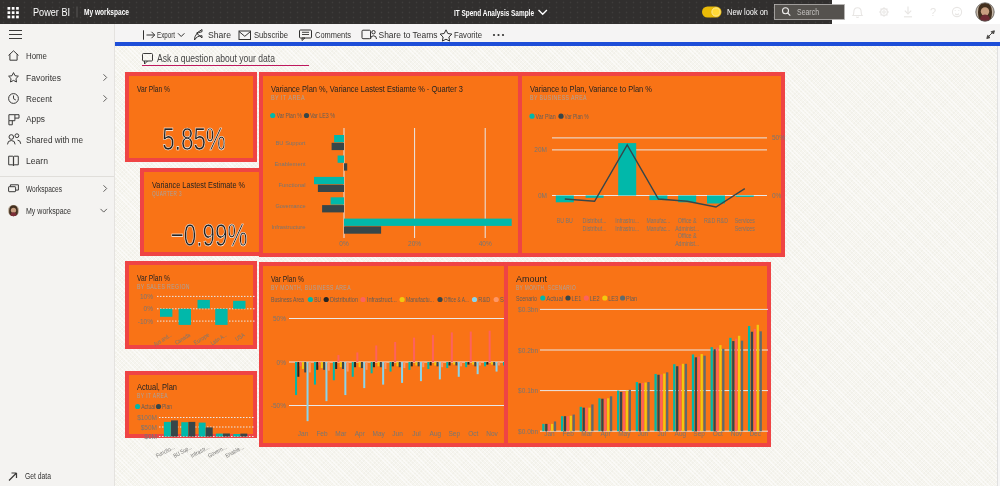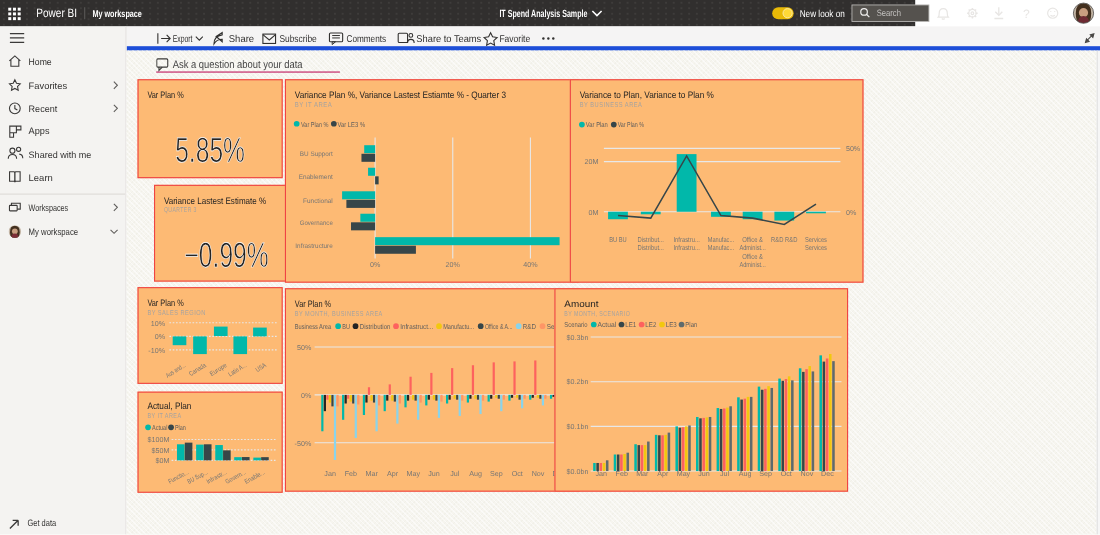--- a/index.html
+++ b/index.html
@@ -1,18 +1,18 @@
 <!DOCTYPE html>
 <html><head><meta charset="utf-8">
 <style>
 *{margin:0;padding:0;box-sizing:border-box}
 html,body{width:1000px;height:486px;overflow:hidden}
 body{font-family:"Liberation Sans",sans-serif;position:relative;background:#fff}
 .abs{position:absolute}
-.card{position:absolute;background:#fdba74;border:1px solid #ef4444;box-shadow:0 0 1px rgba(0,0,0,.04)}
+.card{position:absolute;background:#f97316;border:4px solid #ef4444;box-shadow:0 0 1px rgba(0,0,0,.04)}
 svg{position:absolute;left:0;top:0}
 svg text{font-family:"Liberation Sans",sans-serif}
 </style></head><body>
 
 <div class="abs" style="left:0;top:0;width:832px;height:24px;background:#312f2e;
 background-image:radial-gradient(circle,rgba(150,146,142,.13) .7px,transparent 1.1px);background-size:7px 5px;">
 <svg width="1000" height="24">
   <g fill="#fff">
 <rect x="7.5" y="7.0" width="2.7" height="2.7"></rect>
 <rect x="11.8" y="7.0" width="2.7" height="2.7"></rect>
@@ -304,21 +304,21 @@
 <text x="61.8" y="71" font-size="6" fill="#777674" text-anchor="end" textLength="17" lengthAdjust="spacingAndGlyphs" transform="rotate(-32 61.8 71)">Canada</text>
 <rect x="68.5" y="34.9" width="12.4" height="8.6" fill="#01B8AA"></rect>
 <text x="80.7" y="71" font-size="6" fill="#777674" text-anchor="end" textLength="17" lengthAdjust="spacingAndGlyphs" transform="rotate(-32 80.7 71)">Europe</text>
 <rect x="86.2" y="43.8" width="12.4" height="16.1" fill="#01B8AA"></rect>
 <text x="98.4" y="71" font-size="6" fill="#777674" text-anchor="end" textLength="18" lengthAdjust="spacingAndGlyphs" transform="rotate(-32 98.4 71)">Latin A...</text>
 <rect x="104.1" y="35.8" width="12.4" height="8.0" fill="#01B8AA"></rect>
 <text x="116.3" y="71" font-size="6" fill="#777674" text-anchor="end" textLength="10" lengthAdjust="spacingAndGlyphs" transform="rotate(-32 116.3 71)">USA</text>
 </svg>
   </div>
 
-<div class="card" style="left:125px;top:356px;width:132px;height:92px">
+<div class="card" style="left:125px;top:371px;width:132px;height:67px">
 <svg width="130" height="84">
 <text x="8" y="15" font-size="8.5" fill="#252423" textLength="40" lengthAdjust="spacingAndGlyphs">Actual, Plan</text>
       <text x="8" y="23" font-size="6.5" fill="#a6a3a0" textLength="31" lengthAdjust="spacingAndGlyphs" letter-spacing="0.55">BY IT AREA</text>
 <circle cx="8.6" cy="31.5" r="2.6" fill="#01B8AA"></circle>
 <text x="12.2" y="34" font-size="6.5" fill="#605e5c" textLength="14" lengthAdjust="spacingAndGlyphs">Actual</text>
 <circle cx="29.5" cy="31.5" r="2.6" fill="#374649"></circle>
 <text x="33" y="34" font-size="6.5" fill="#605e5c" textLength="10" lengthAdjust="spacingAndGlyphs">Plan</text>
 <path d="M30 42.5 H126" stroke="#e8e8e8" stroke-dasharray="1.5,1.5"></path>
 <text x="28" y="45.0" font-size="6.5" fill="#777674" text-anchor="end">$100M</text>
 <path d="M30 52.0 H126" stroke="#e8e8e8" stroke-dasharray="1.5,1.5"></path>

